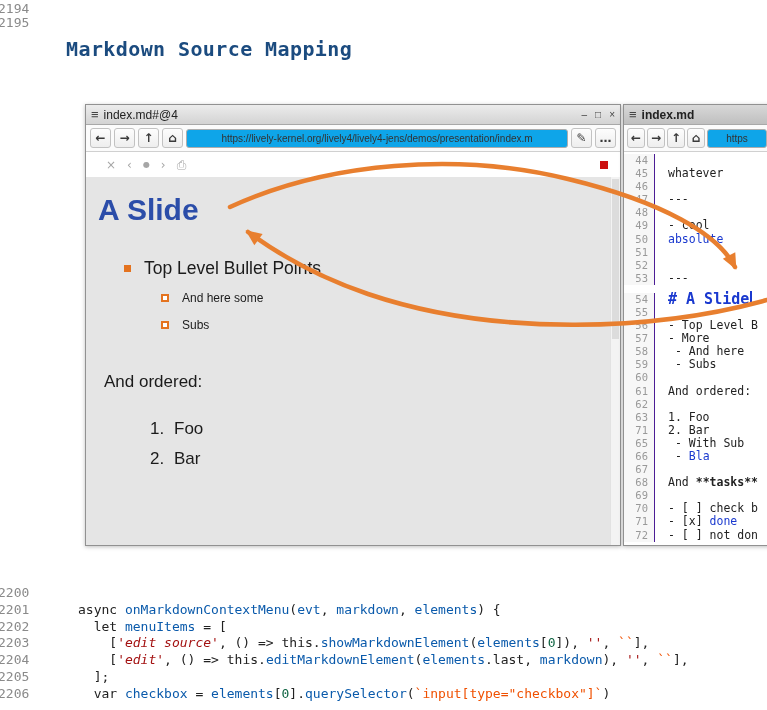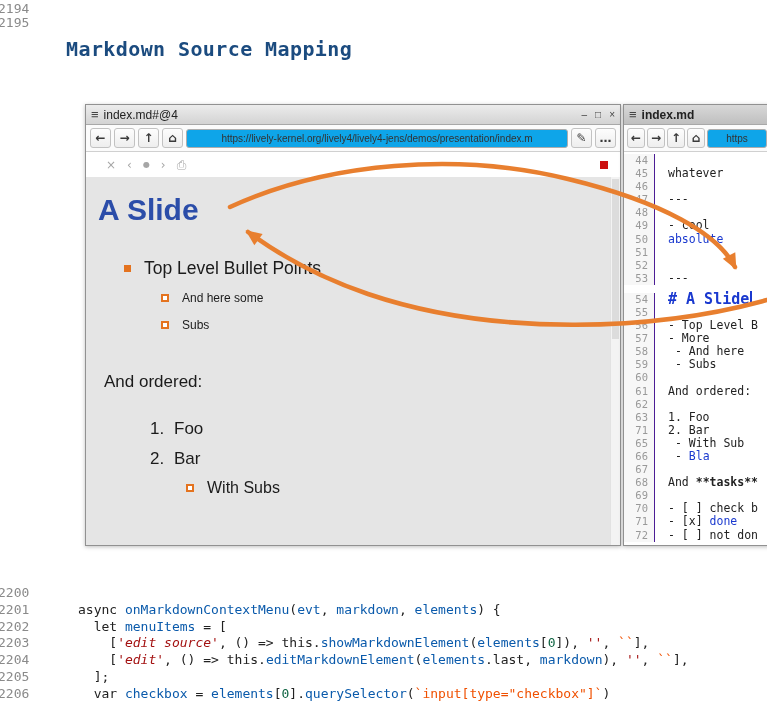--- a/index.html
+++ b/index.html
@@ -154,24 +154,20 @@
       <div class="olist">
           <div class="ol-item">
             <span class="ol-marker">1.</span>
             <span>Foo</span>
           </div>
           <div class="ol-item">
             <span class="ol-marker">2.</span>
             <span>Bar</span>
           </div>
         </div>
-      <div class="bullet-item olsub">
-        <span class="bullet-marker hollow"></span>
-        <span>With Subs</span>
-      </div>
       <div class="scrollbar">
           <div class="thumb"></div>
         </div>
     </div>
   </div>
 
   <div class="win win-right">
     <div class="titlebar">
       <span class="menu-icon">≡</span>
       <span class="win-title">index.md</span>

